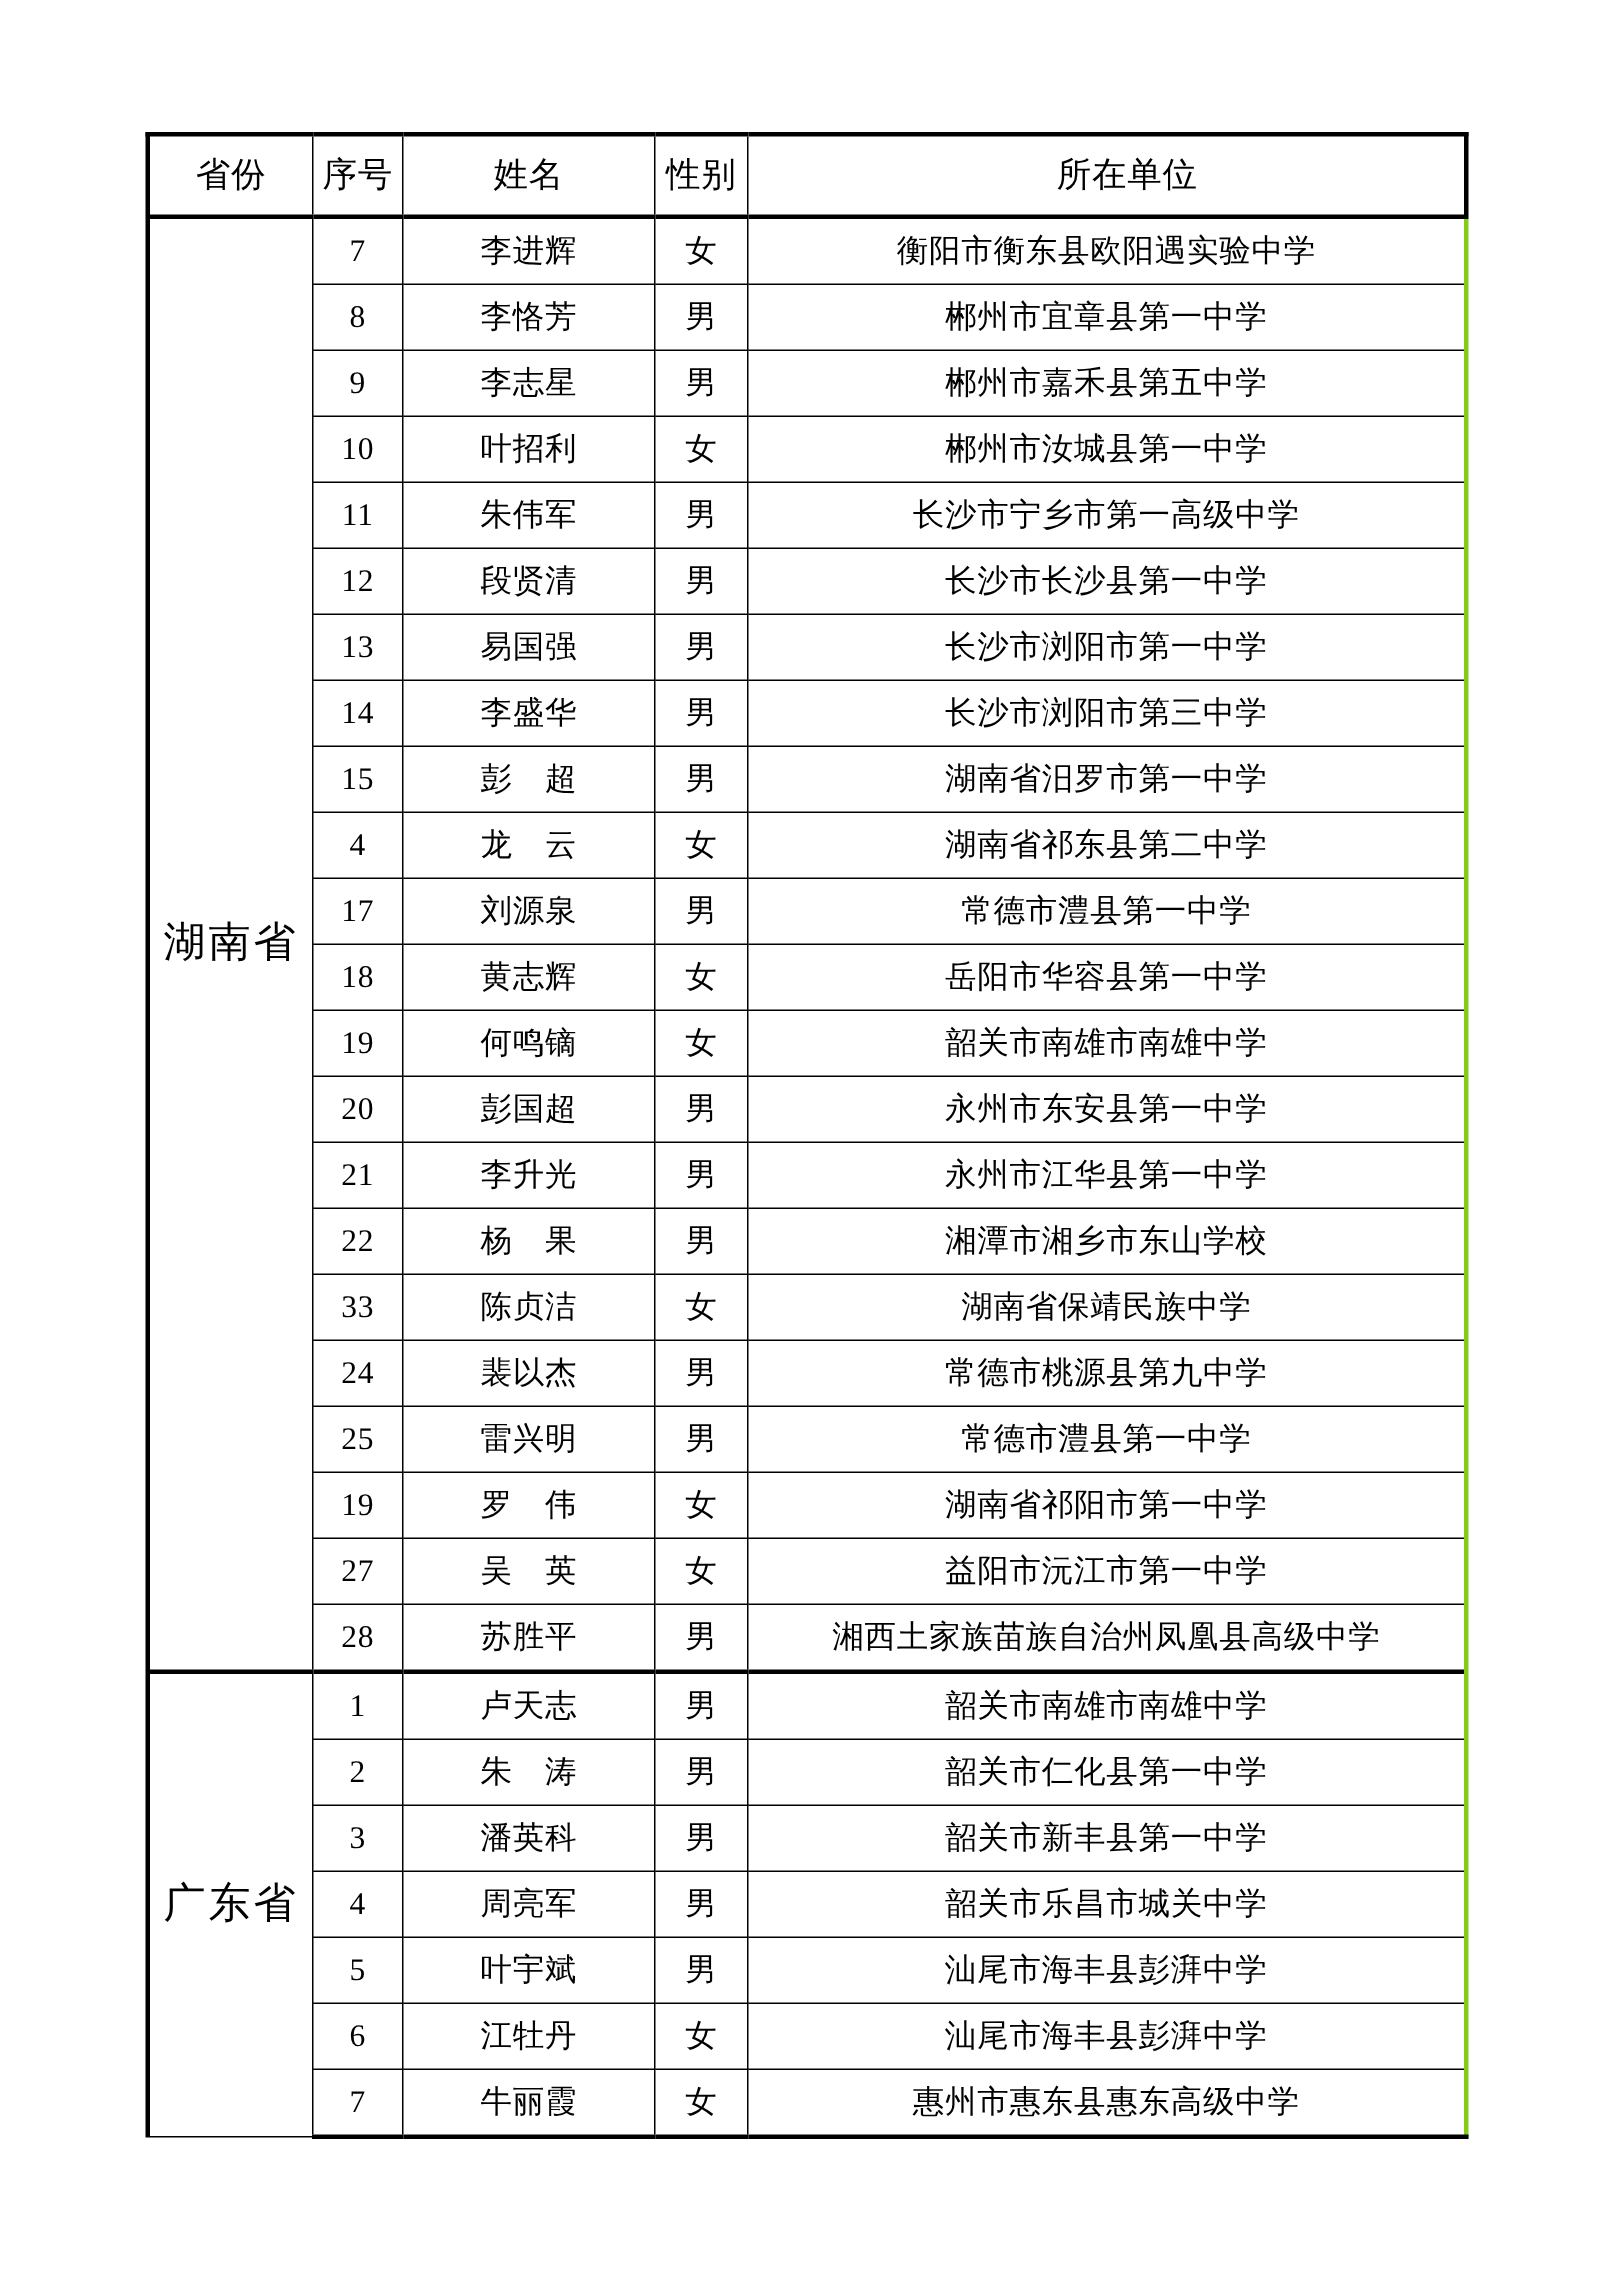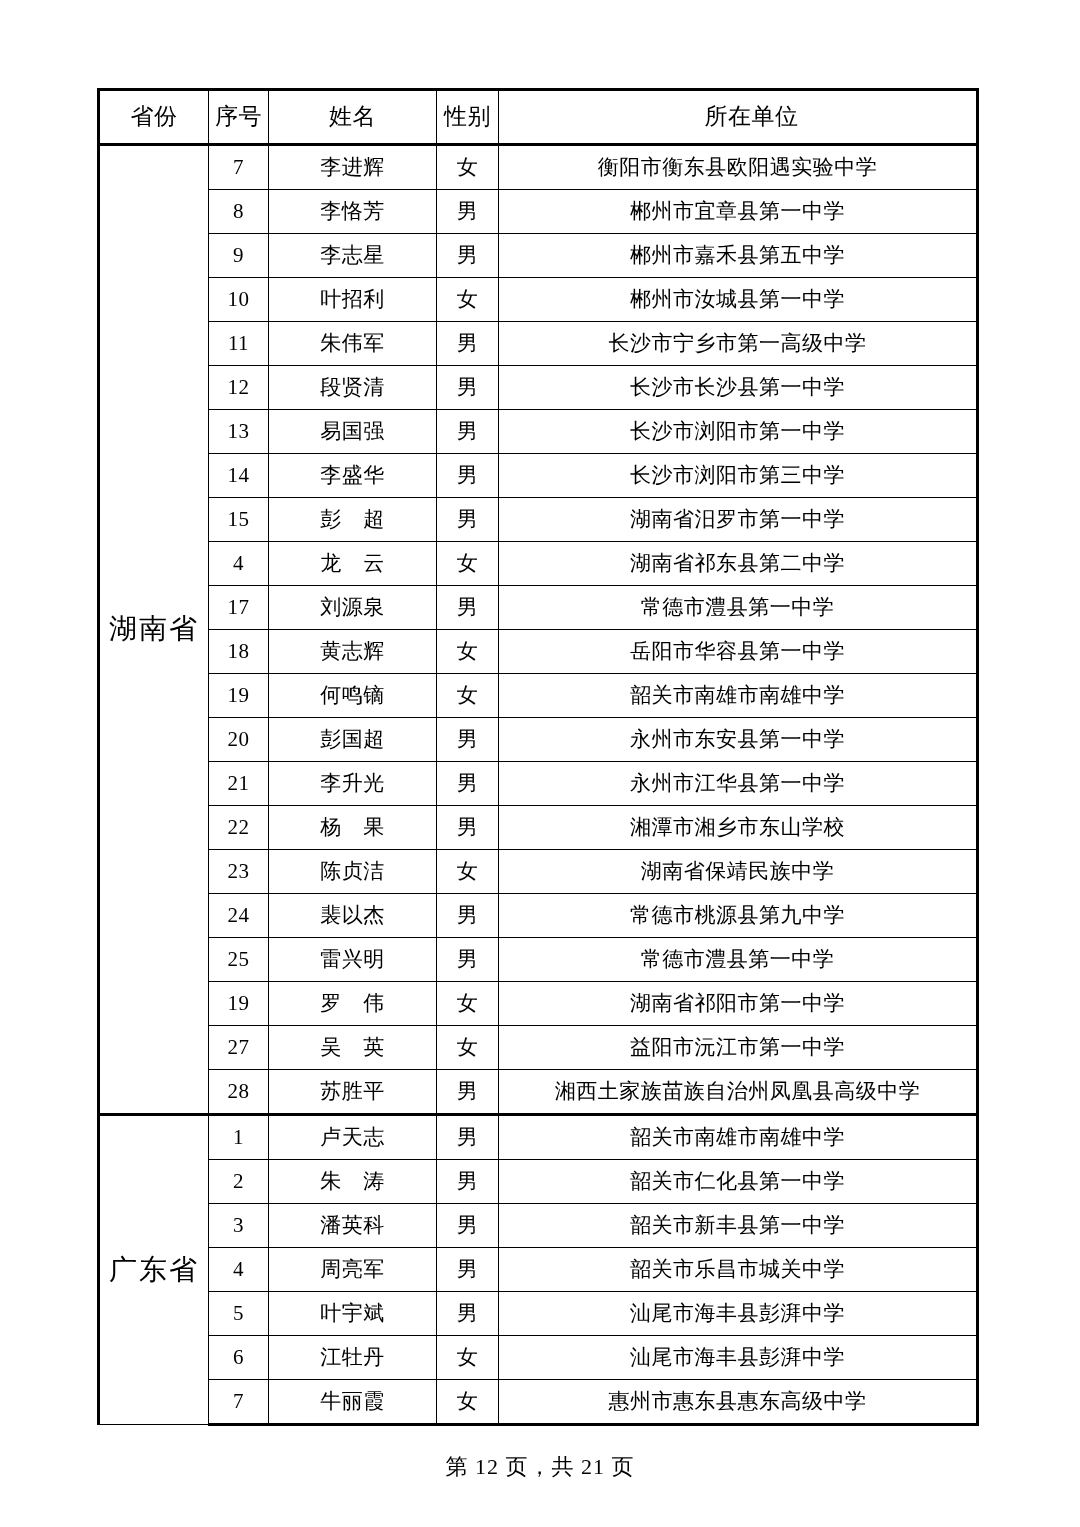--- a/index.html
+++ b/index.html
@@ -70,21 +70,21 @@
   table.roster tbody td.cell-name,
   table.roster tbody td.cell-unit {
     font-size: 21px;
   }
   table.roster tbody td.cell-prov {
     border-left: 3px solid #000;
     font-size: 28px;
     letter-spacing: 2px;
   }
   table.roster tbody td.cell-unit {
-    border-right: 3px solid #000000;
+    border-right: 3px solid #84cc16;
   }
   table.roster tbody tr.group-start > td {
     border-top: 3px solid #000;
   }
   table.roster tbody tr.last-row > td {
     border-bottom: 3px solid #000;
   }
 
   .footer {
     position: absolute;
@@ -212,21 +212,21 @@
             <td class="cell-sex">男</td>
             <td class="cell-unit">永州市江华县第一中学</td>
           </tr>
           <tr>
             <td class="cell-seq">22</td>
             <td class="cell-name">杨　果</td>
             <td class="cell-sex">男</td>
             <td class="cell-unit">湘潭市湘乡市东山学校</td>
           </tr>
           <tr>
-            <td class="cell-seq">23</td>
+            <td class="cell-seq">33</td>
             <td class="cell-name">陈贞洁</td>
             <td class="cell-sex">女</td>
             <td class="cell-unit">湖南省保靖民族中学</td>
           </tr>
           <tr>
             <td class="cell-seq">24</td>
             <td class="cell-name">裴以杰</td>
             <td class="cell-sex">男</td>
             <td class="cell-unit">常德市桃源县第九中学</td>
           </tr>
@@ -294,15 +294,14 @@
           <tr class="last-row">
             <td class="cell-seq">7</td>
             <td class="cell-name">牛丽霞</td>
             <td class="cell-sex">女</td>
             <td class="cell-unit">惠州市惠东县惠东高级中学</td>
           </tr>
         </tbody>
     </table>
   </div>
 
-  <div class="footer">第 12 页，共 21 页</div>
 
 </div>
 
 </body></html>

